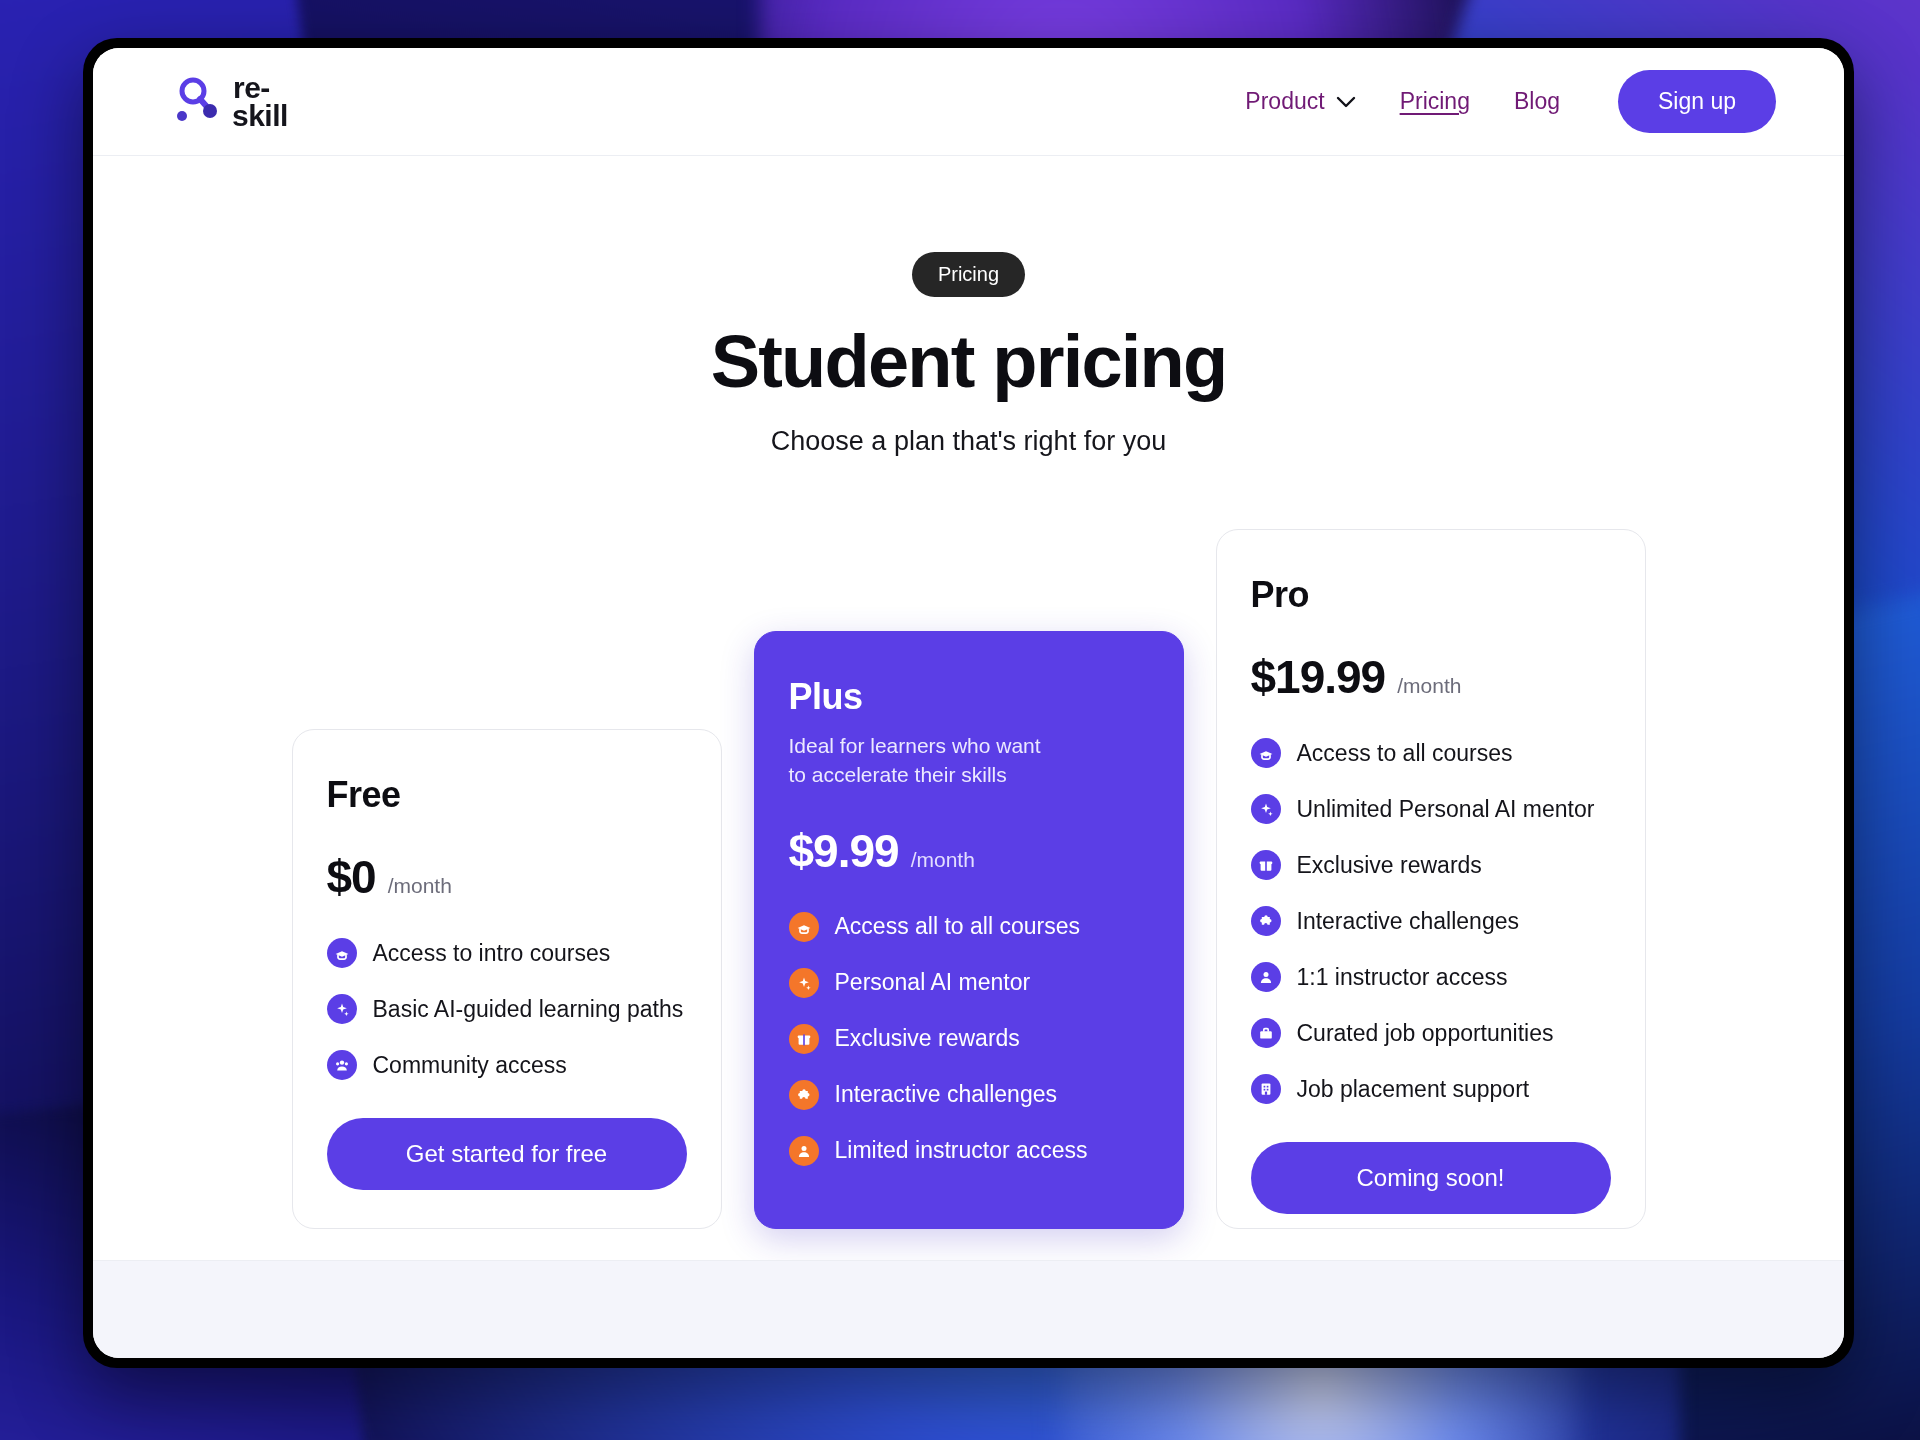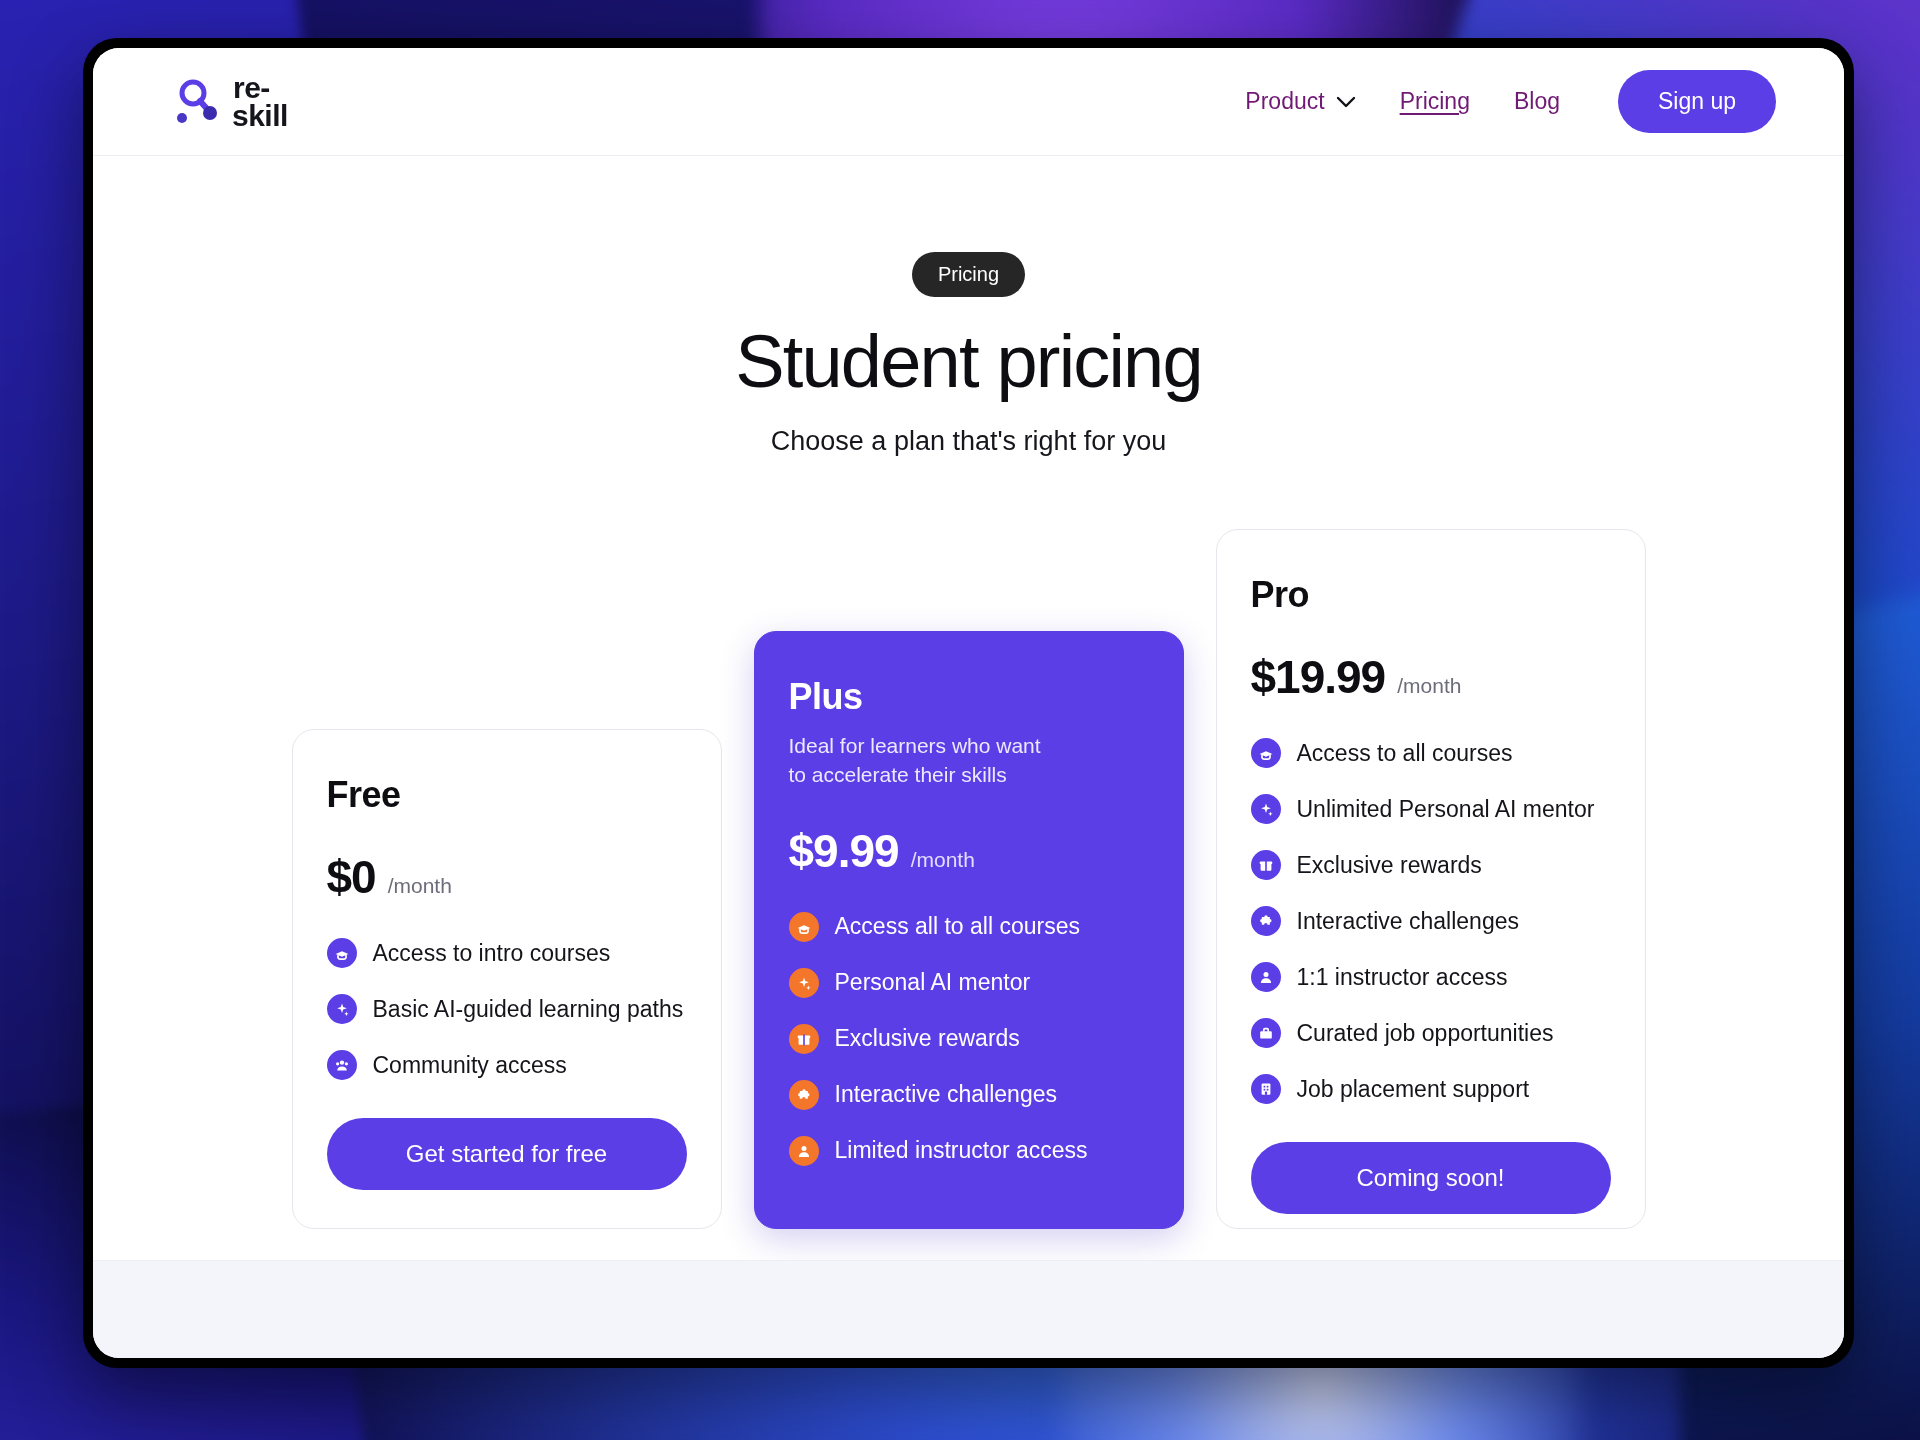--- a/index.html
+++ b/index.html
@@ -95,21 +95,21 @@
   
   #site-header {
     height: 108px;
     border-bottom: 1px solid #eceef3;
     display: flex;
     align-items: center;
     justify-content: space-between;
     padding: 0 68px 0 78px;
     background: #fff;
   }
-  #logo { display: flex; align-items: center; gap: 9px; }
+  #logo { display: flex; align-items: flex-start; gap: 9px; }
   .logo-mark { width: 52px; height: 52px; display: block; }
   .logo-words {
     font-size: 30px;
     font-weight: 700;
     line-height: .92;
     letter-spacing: -.5px;
     color: #15151c;
     display: flex;
     flex-direction: column;
   }
@@ -146,21 +146,21 @@
     display: inline-block;
     background: #262626;
     color: #fff;
     font-size: 20px;
     padding: 11px 26px;
     border-radius: 999px;
   }
   #page-title {
     margin-top: 22px;
     font-size: 74px;
-    font-weight: 400;
+    font-weight: 700;
     letter-spacing: -1.8px;
     color: #0d0d12;
   }
   #hero-subtitle {
     margin-top: 22px;
     font-size: 27px;
     color: #16161c;
   }
 
   

